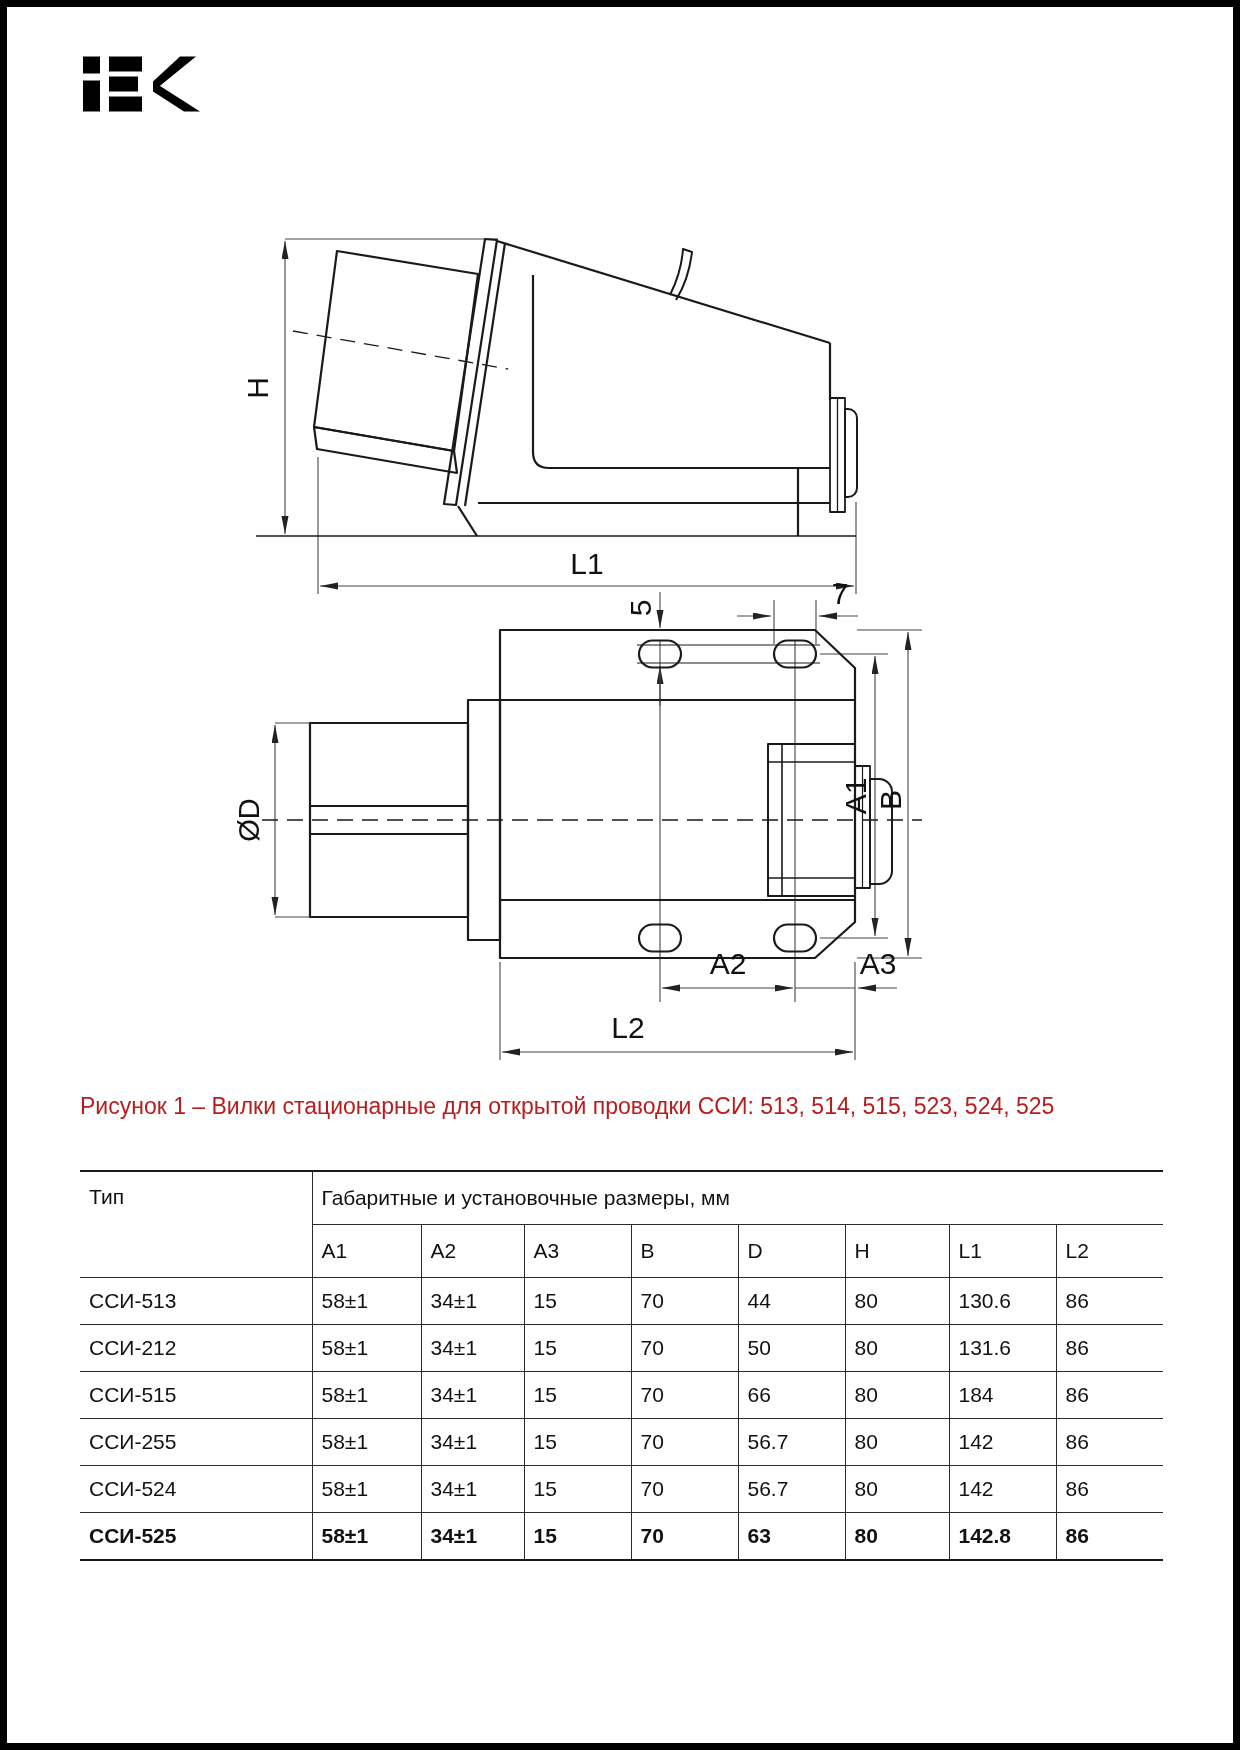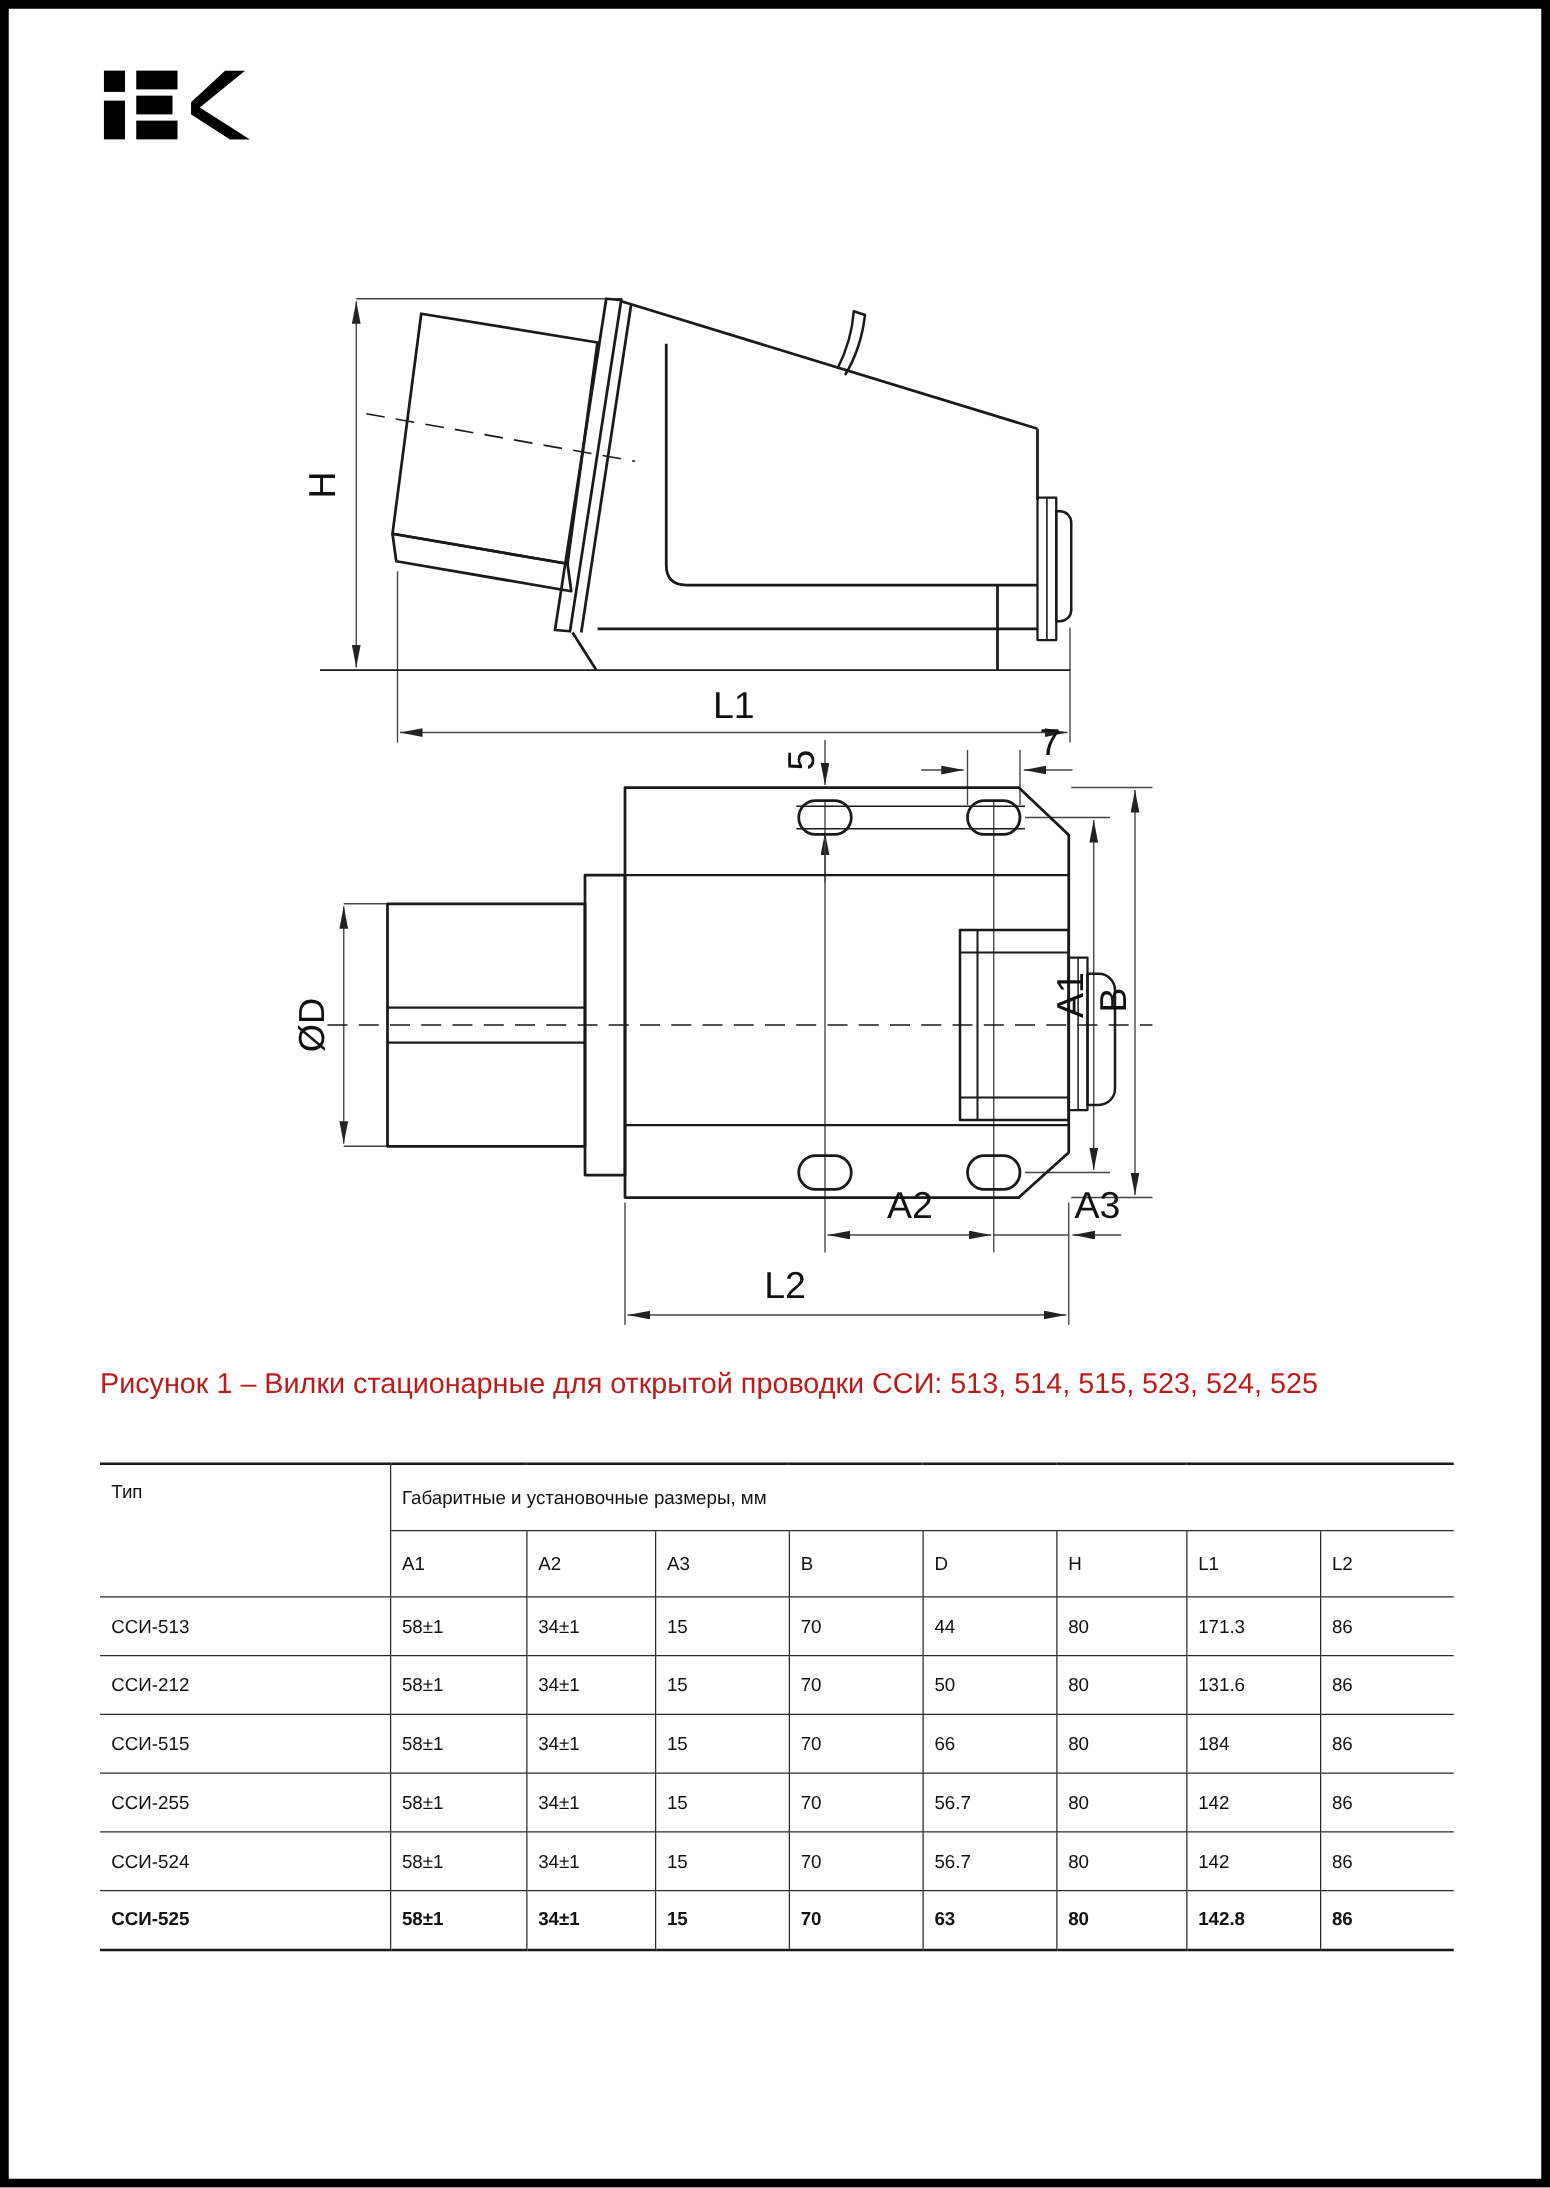--- a/index.html
+++ b/index.html
@@ -18,21 +18,21 @@
   }
   .logo{position:absolute;left:83px;top:56px;width:120px;height:56px;}
   .drawing{position:absolute;}
   .caption{
     position:absolute;left:80px;top:1093px;
     font-size:23px;color:#b91c1c;white-space:nowrap;
   }
   .tbl-wrap{position:absolute;left:80px;top:1170px;}
   table.dims{
     border-collapse:collapse;
-    font-size:15px;color:#111;
+    font-size:21px;color:#111;
   }
   table.dims th,table.dims td{
     border:1.4px solid #2b2b2b;
     font-weight:400;
     text-align:left;
     padding:0 4px 0 9px;
     vertical-align:middle;
     white-space:nowrap;
   }
   table.dims tr.h1 th{border-top:2.4px solid #1a1a1a;height:52px;}
@@ -218,21 +218,21 @@
       </thead>
       <tbody>
         <tr>
           <td>ССИ-513</td>
           <td>58±1</td>
           <td>34±1</td>
           <td>15</td>
           <td>70</td>
           <td>44</td>
           <td>80</td>
-          <td>171.3</td>
+          <td>130.6</td>
           <td>86</td>
         </tr>
         <tr>
           <td>ССИ-212</td>
           <td>58±1</td>
           <td>34±1</td>
           <td>15</td>
           <td>70</td>
           <td>50</td>
           <td>80</td>

